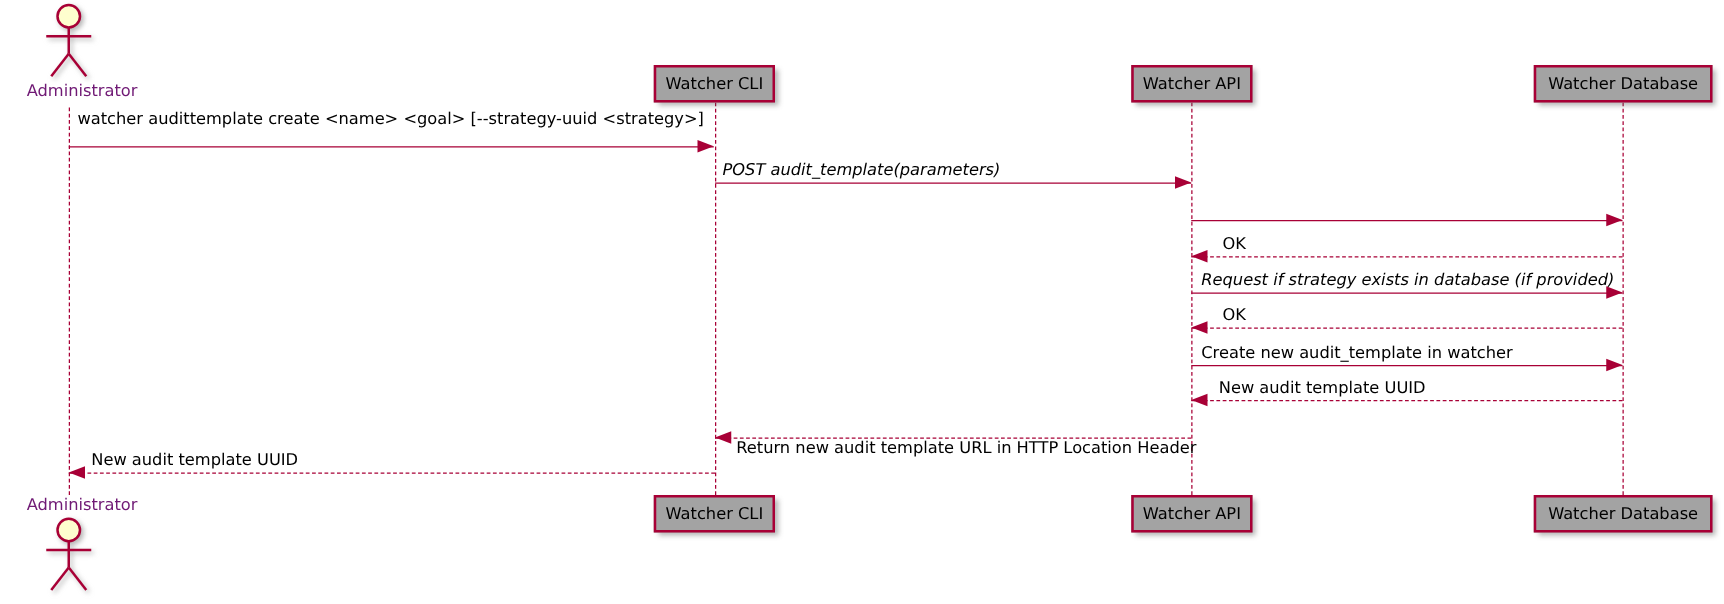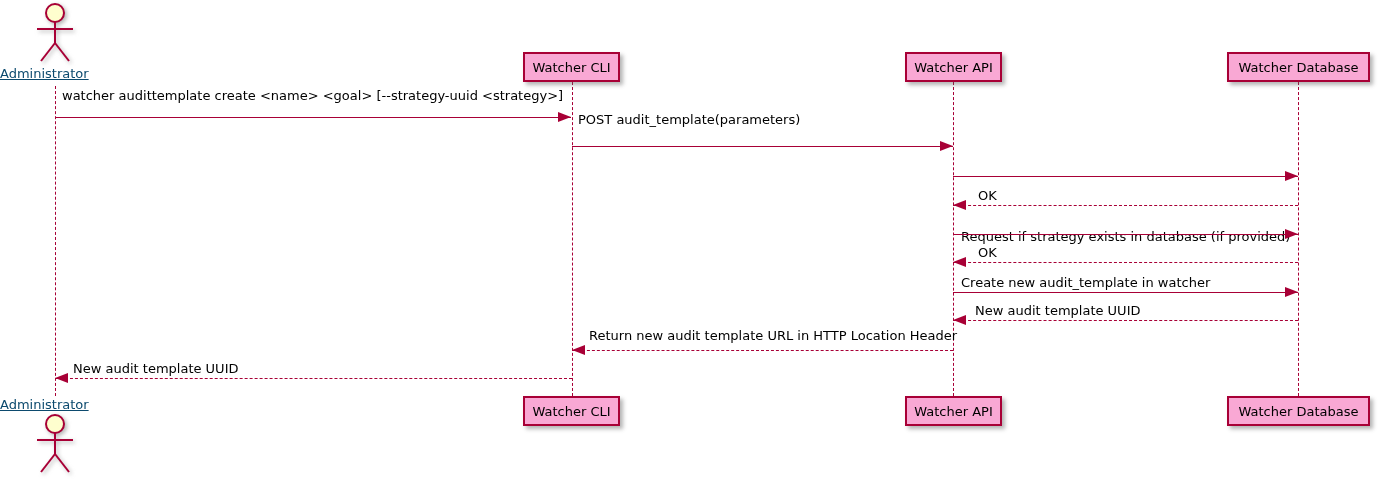--- a/index.html
+++ b/index.html
@@ -13,37 +13,36 @@
   }
   .lifeline {
     position: absolute;
     width: 0;
     border-left: 1px dashed #A80036;
   }
   .pbox {
     position: absolute;
     height: 30px;
     box-sizing: border-box;
-    background: #f9a8d4;
+    background: #a3a3a3;
     border: 2px solid #A80036;
     box-shadow: 3px 3px 4px rgba(90,90,90,0.45);
     display: flex;
     align-items: center;
     justify-content: center;
     font-size: 13px;
     color: #000000;
     white-space: nowrap;
   }
   .actor-label {
     position: absolute;
     width: 110px;
-    text-align: left;
+    text-align: right;
     font-size: 13px;
-    color: #0c4a6e;
-    text-decoration: underline;
+    color: #701a75;
   }
   .actor-figure {
     position: absolute;
     filter: drop-shadow(2px 2px 2px rgba(120,120,120,0.55));
   }
   .msg-label {
     position: absolute;
     font-size: 13px;
     color: #000000;
     white-space: nowrap;
@@ -84,48 +83,48 @@
   <div class="actor-label" style="left:0px; top:66px;">Administrator</div>
 
   <div class="pbox" style="left:523px;  top:52px; width:97px;">Watcher CLI</div>
   <div class="pbox" style="left:905px;  top:52px; width:97px;">Watcher API</div>
   <div class="pbox" style="left:1227px; top:52px; width:143px;">Watcher Database</div>
 
   <div class="msg-label" style="left:62px; top:88px;">watcher audittemplate create &lt;name&gt; &lt;goal&gt; [--strategy-uuid &lt;strategy&gt;]</div>
   <div class="mline solid" style="left:55px; top:117px; width:516px;"></div>
   <div class="head right" style="left:558px; top:112px;"></div>
 
-  <div class="msg-label" style="left:578px; top:112px;">POST audit_template(parameters)</div>
+  <div class="msg-label" style="left:578px; top:129px;font-style:italic;">POST audit_template(parameters)</div>
   <div class="mline solid" style="left:572px; top:146px; width:381px;"></div>
   <div class="head right" style="left:940px; top:141px;"></div>
 
   <div class="mline solid" style="left:953px; top:176px; width:345px;"></div>
   <div class="head right" style="left:1285px; top:171px;"></div>
 
   <div class="msg-label" style="left:978px; top:188px;">OK</div>
   <div class="mline dotted" style="left:953px; top:205px; width:345px;"></div>
   <div class="head left" style="left:953px; top:200px;"></div>
 
-  <div class="msg-label" style="left:961px; top:229px;">Request if strategy exists in database (if provided)</div>
+  <div class="msg-label" style="left:961px; top:217px;font-style:italic;">Request if strategy exists in database (if provided)</div>
   <div class="mline solid" style="left:953px; top:234px; width:345px;"></div>
   <div class="head right" style="left:1285px; top:229px;"></div>
 
   <div class="msg-label" style="left:978px; top:245px;">OK</div>
   <div class="mline dotted" style="left:953px; top:262px; width:345px;"></div>
   <div class="head left" style="left:953px; top:257px;"></div>
 
   <div class="msg-label" style="left:961px; top:275px;">Create new audit_template in watcher</div>
   <div class="mline solid" style="left:953px; top:292px; width:345px;"></div>
   <div class="head right" style="left:1285px; top:287px;"></div>
 
   <div class="msg-label" style="left:975px; top:303px;">New audit template UUID</div>
   <div class="mline dotted" style="left:953px; top:320px; width:345px;"></div>
   <div class="head left" style="left:953px; top:315px;"></div>
 
-  <div class="msg-label" style="left:589px; top:328px;">Return new audit template URL in HTTP Location Header</div>
+  <div class="msg-label" style="left:589px; top:351px;">Return new audit template URL in HTTP Location Header</div>
   <div class="mline dotted" style="left:572px; top:350px; width:381px;"></div>
   <div class="head left" style="left:572px; top:345px;"></div>
 
   <div class="msg-label" style="left:73px; top:361px;">New audit template UUID</div>
   <div class="mline dotted" style="left:55px; top:378px; width:517px;"></div>
   <div class="head left" style="left:55px; top:373px;"></div>
 
   <div class="pbox" style="left:523px;  top:396px; width:97px;">Watcher CLI</div>
   <div class="pbox" style="left:905px;  top:396px; width:97px;">Watcher API</div>
   <div class="pbox" style="left:1227px; top:396px; width:143px;">Watcher Database</div>

